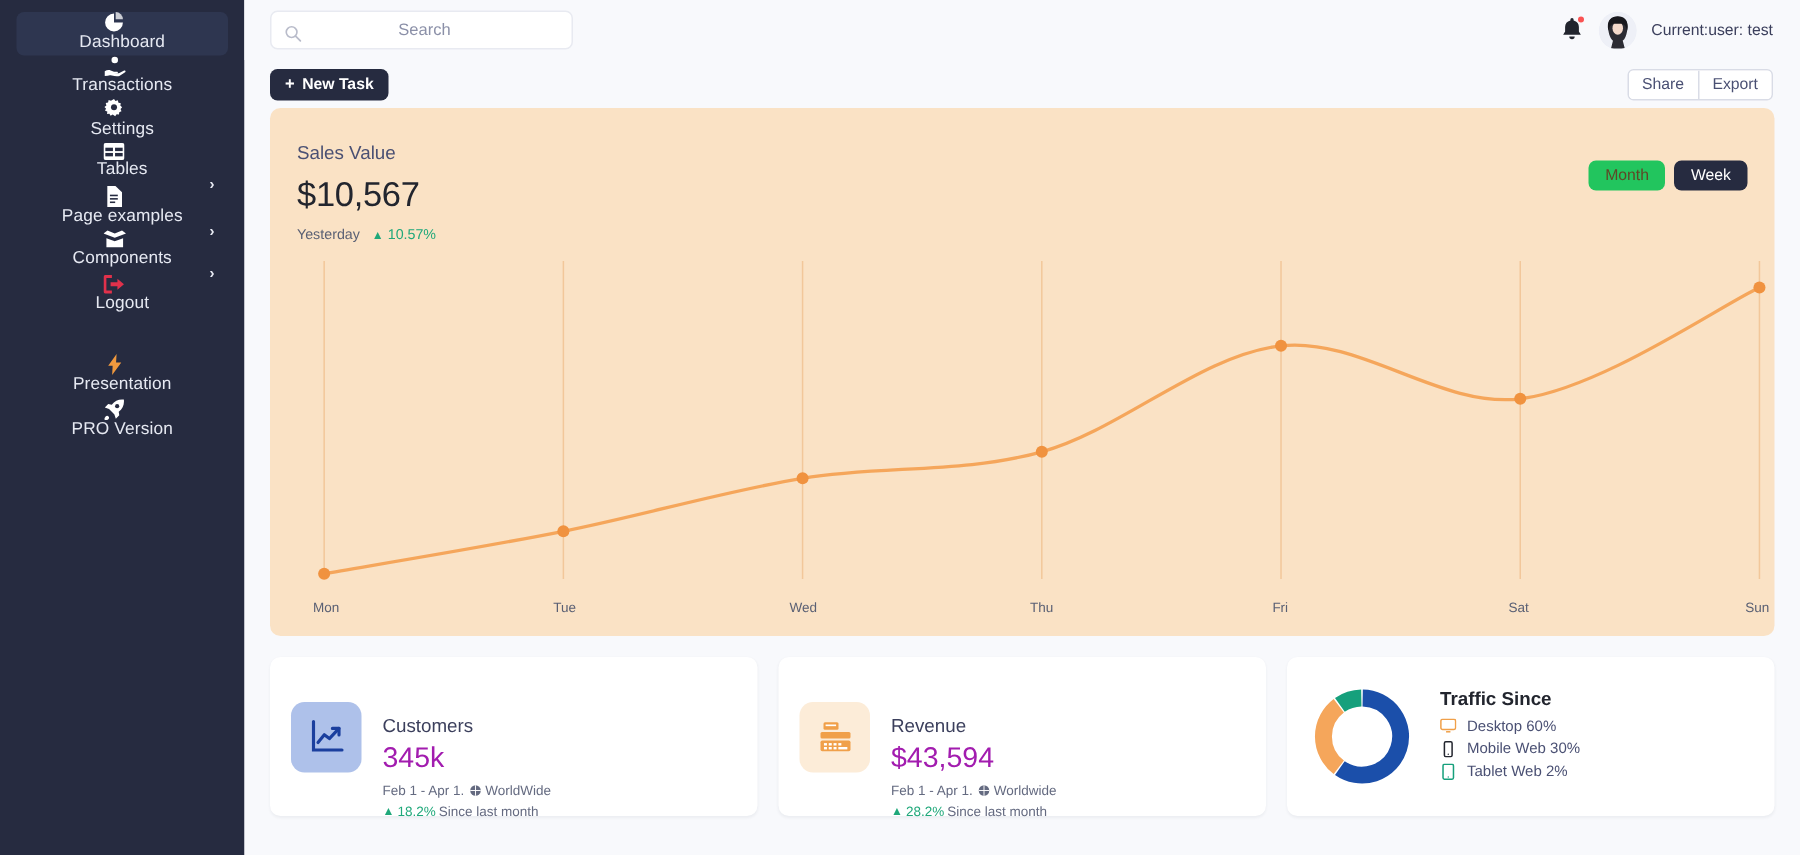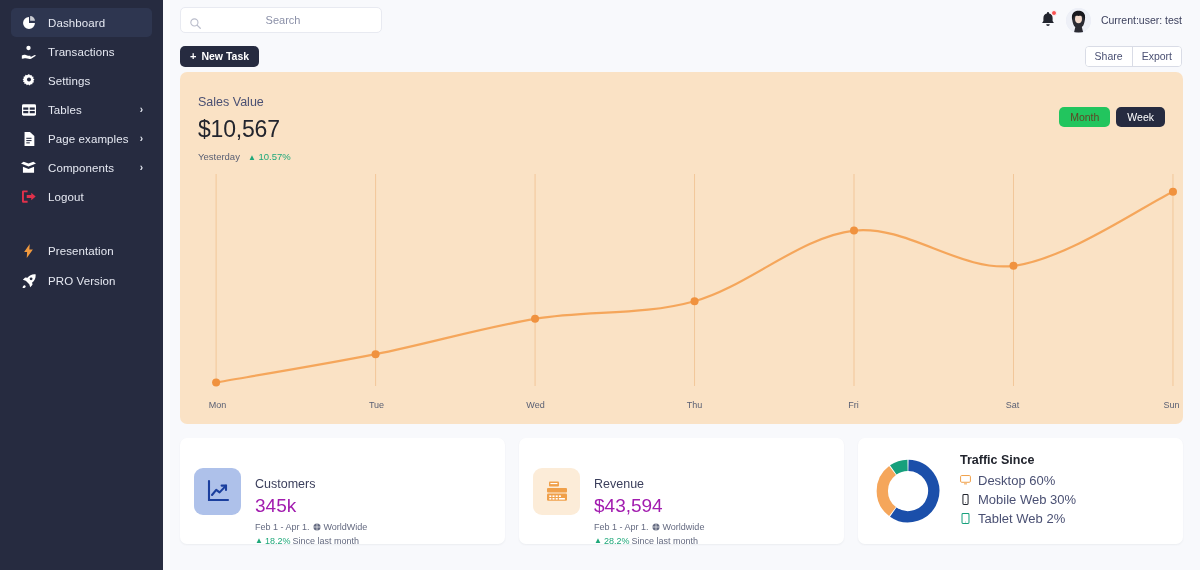--- a/index.html
+++ b/index.html
@@ -22,20 +22,21 @@
   .nav-item {
     display: flex; align-items: center;
     height: 29px;
     margin: 0 11px 0 11px;
     padding: 0 9px;
     border-radius: 5px;
     color: #e6e9f2;
     font-size: 11.5px;
     cursor: pointer;
     position: relative;
+    flex-direction: column;
   }
   .nav-item + .nav-item { margin-top: 0; }
   .nav-item.active { background: #2e3650; }
   .nav-ico {
     width: 17px; min-width: 17px; height: 14px;
     display: flex; align-items: center; justify-content: center;
     margin-right: 11px;
   }
   .nav-ico svg { display: block; }
   .nav-label { white-space: nowrap; letter-spacing: .1px; }
@@ -199,21 +200,21 @@
   .traffic-card {
     flex: 1; background: #fff; border-radius: 7px; height: 106px;
     box-shadow: 0 1px 2px rgba(40,45,70,.06);
     display: flex; align-items: center; padding: 0 14px; gap: 16px;
   }
   .donut { width: 72px; height: 72px; min-width: 72px; }
   .traffic-body { display: flex; flex-direction: column; }
   .traffic-title { font-size: 12.5px; color: #22252e; font-weight: bold; margin-bottom: 6px; }
   .legend-row {
     display: flex; align-items: center; gap: 7px;
-    font-size: 13px; color: #4a5073; margin-bottom: 4px;
+    font-size: 10px; color: #4a5073; margin-bottom: 4px;
   }
   .legend-ico { width: 11px; height: 11px; display: flex; align-items: center; justify-content: center; }
   .caret { font-size: 8px; line-height: 1; }
 </style>
 </head>
 <body>
 
 <div class="app">
 
   <aside class="sidebar">

